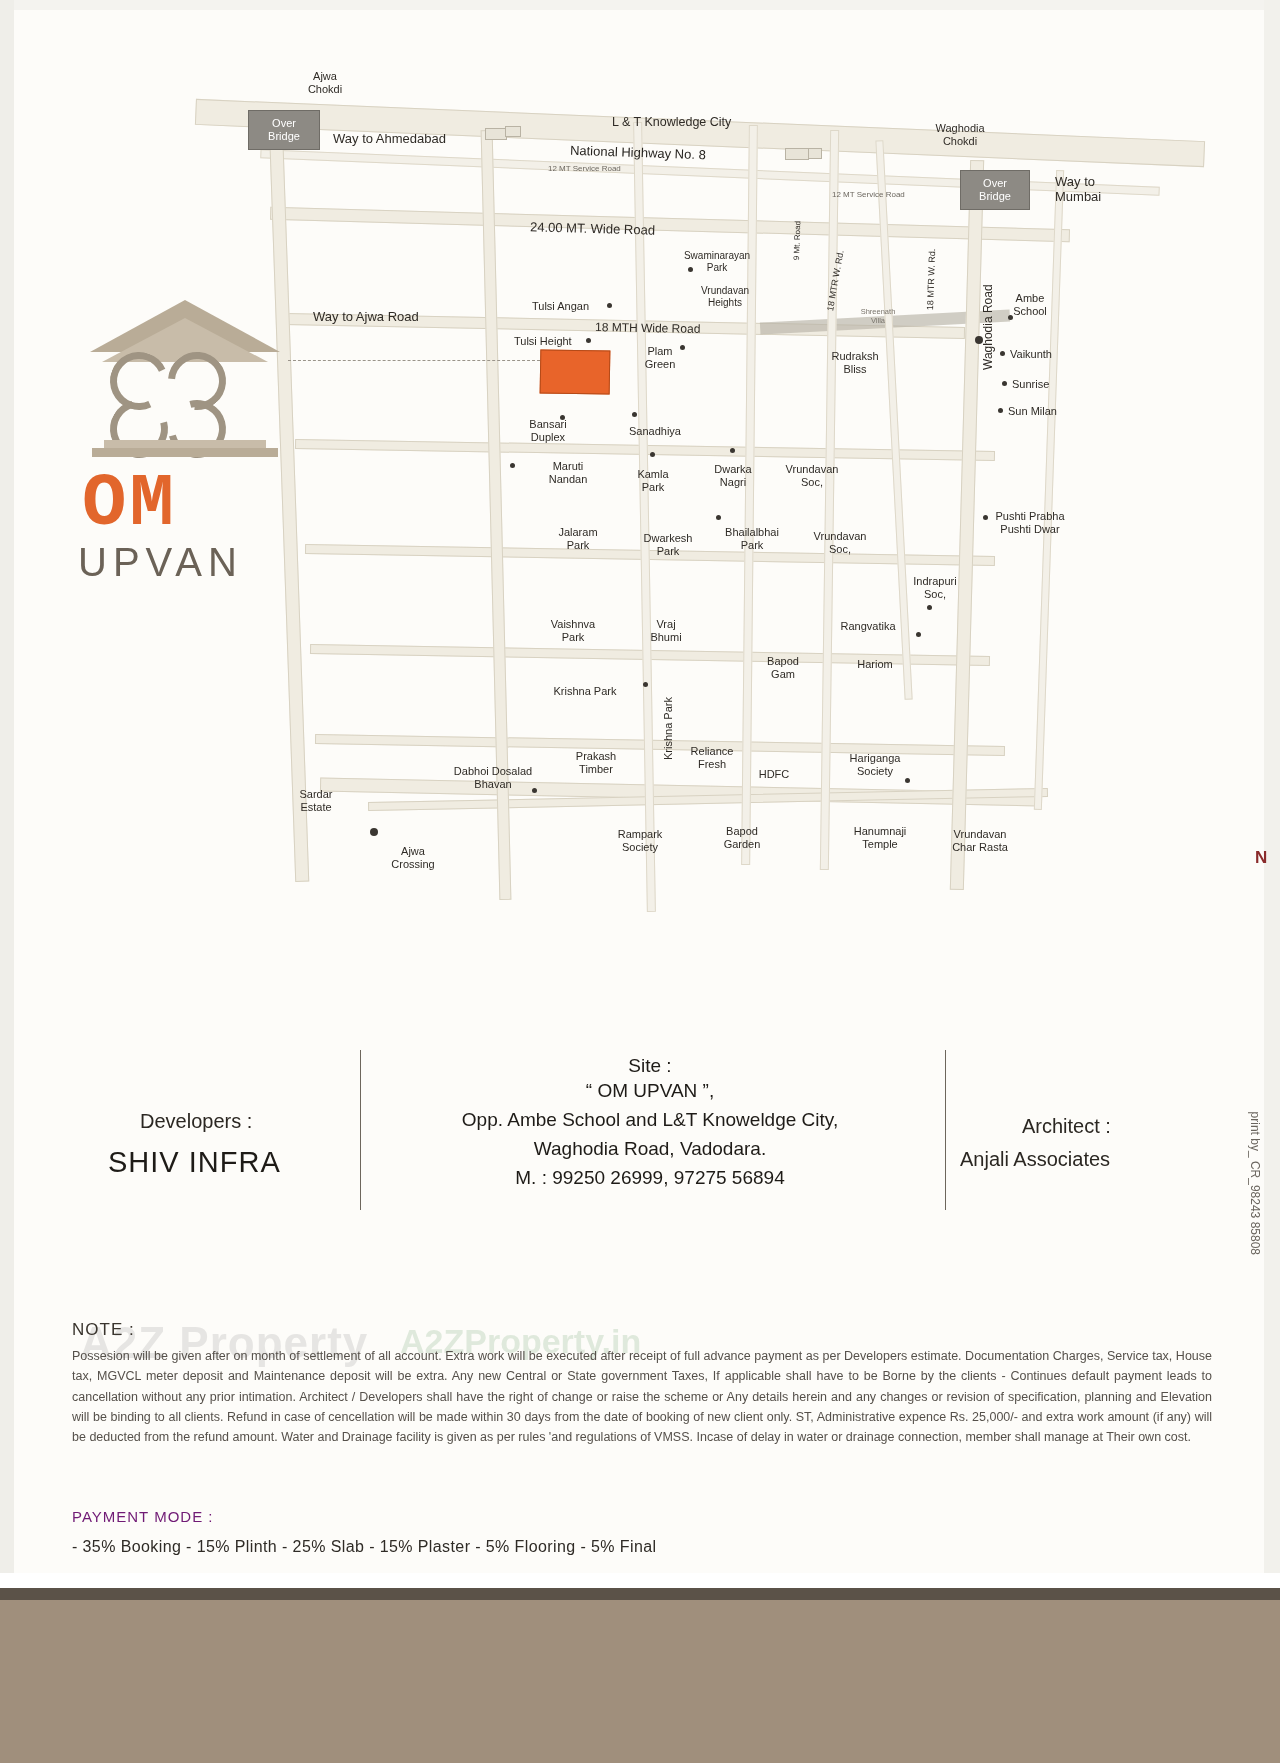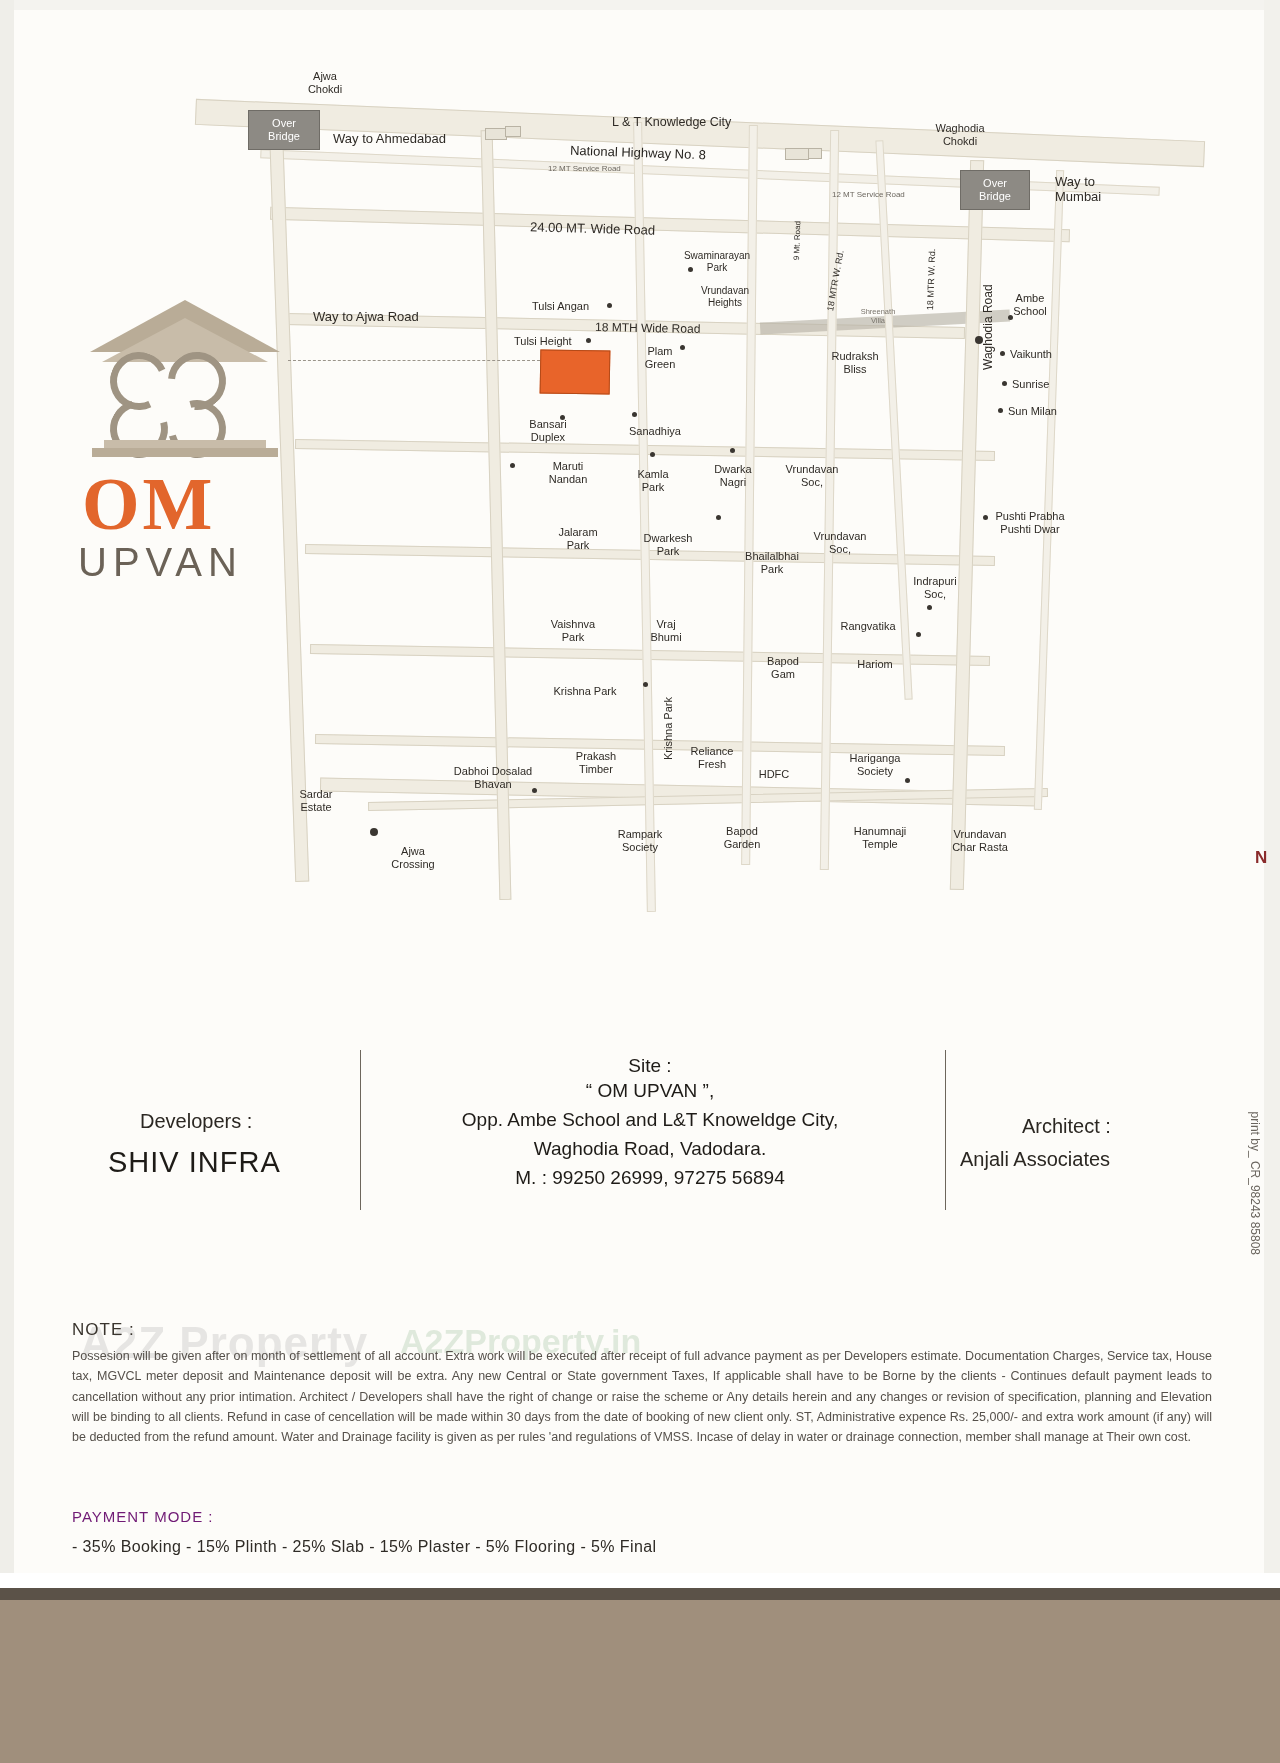--- a/index.html
+++ b/index.html
@@ -29,21 +29,21 @@
   .road-dark{position:absolute;background:#b9b4a8;}
   .lbl{position:absolute;font-size:11px;color:#2f2b26;line-height:1.15;white-space:nowrap;}
   .lbl.c{text-align:center;transform:translateX(-50%);}
   .dot{position:absolute;width:5px;height:5px;border-radius:50%;background:#3a3631;}
   .rot{transform-origin:left top;}
   .hwy-label{position:absolute;font-size:13px;color:#26231f;}
   .overbridge{position:absolute;background:#8d8a84;border:1px solid #6f6c66;color:#ffffff;font-size:11px;text-align:center;line-height:1.15;padding-top:6px;box-sizing:border-box;}
   .site-plot{position:absolute;background:#e8642a;border:1px solid #b44a18;}
   .dash{position:absolute;border-top:1px dashed #9a948a;}
   .veh{position:absolute;background:#e8e4d8;border:1px solid #b9b3a4;}
-  .om-text{position:absolute;left:82px;top:462px;font-size:74px;color:#e2662c;font-weight:bold;letter-spacing:3px;font-family:Liberation Serif, serif;}
+  .om-text{position:absolute;left:82px;top:462px;font-size:74px;color:#e2662c;font-weight:bold;letter-spacing:3px;font-family:Liberation Mono, monospace;}
   .upvan-text{position:absolute;left:78px;top:540px;font-size:40px;color:#6b6257;letter-spacing:6px;}
   .roof{position:absolute;left:90px;top:300px;width:0;height:0;border-left:95px solid transparent;border-right:95px solid transparent;border-bottom:52px solid #b9ac97;}
   .roof2{position:absolute;left:102px;top:318px;width:0;height:0;border-left:83px solid transparent;border-right:83px solid transparent;border-bottom:44px solid #c8bca9;}
   .swirlbox{position:absolute;left:110px;top:352px;width:155px;height:95px;}
   .swirl{position:absolute;width:44px;height:44px;border-radius:50%;border:7px solid #9f9483;border-right-color:transparent;}
   .base{position:absolute;left:92px;top:448px;width:186px;height:9px;background:#b9ac97;}
   .base2{position:absolute;left:104px;top:440px;width:162px;height:8px;background:#c8bca9;}
 
   
   #compass{position:absolute;left:1055px;top:755px;width:110px;height:90px;}
@@ -181,21 +181,21 @@
     <div class="dot" style="left:450px;top:392px;"></div>
     <div class="lbl c" style="left:533px;top:403px;white-space:pre-line;">Dwarka
 Nagri</div>
     <div class="dot" style="left:530px;top:388px;"></div>
     <div class="lbl c" style="left:612px;top:403px;white-space:pre-line;">Vrundavan
 Soc,</div>
     <div class="lbl c" style="left:378px;top:466px;white-space:pre-line;">Jalaram
 Park</div>
     <div class="lbl c" style="left:468px;top:472px;white-space:pre-line;">Dwarkesh
 Park</div>
-    <div class="lbl c" style="left:572px;top:466px;white-space:pre-line;margin-top:24px;">Bhailalbhai
+    <div class="lbl c" style="left:552px;top:466px;white-space:pre-line;">Bhailalbhai
 Park</div>
     <div class="dot" style="left:516px;top:455px;"></div>
     <div class="lbl c" style="left:640px;top:470px;white-space:pre-line;">Vrundavan
 Soc,</div>
     <div class="lbl c" style="left:830px;top:450px;white-space:pre-line;">Pushti Prabha
 Pushti Dwar</div>
     <div class="dot" style="left:783px;top:455px;"></div>
     <div class="lbl c" style="left:735px;top:515px;white-space:pre-line;">Indrapuri
 Soc,</div>
     <div class="dot" style="left:727px;top:545px;"></div>

